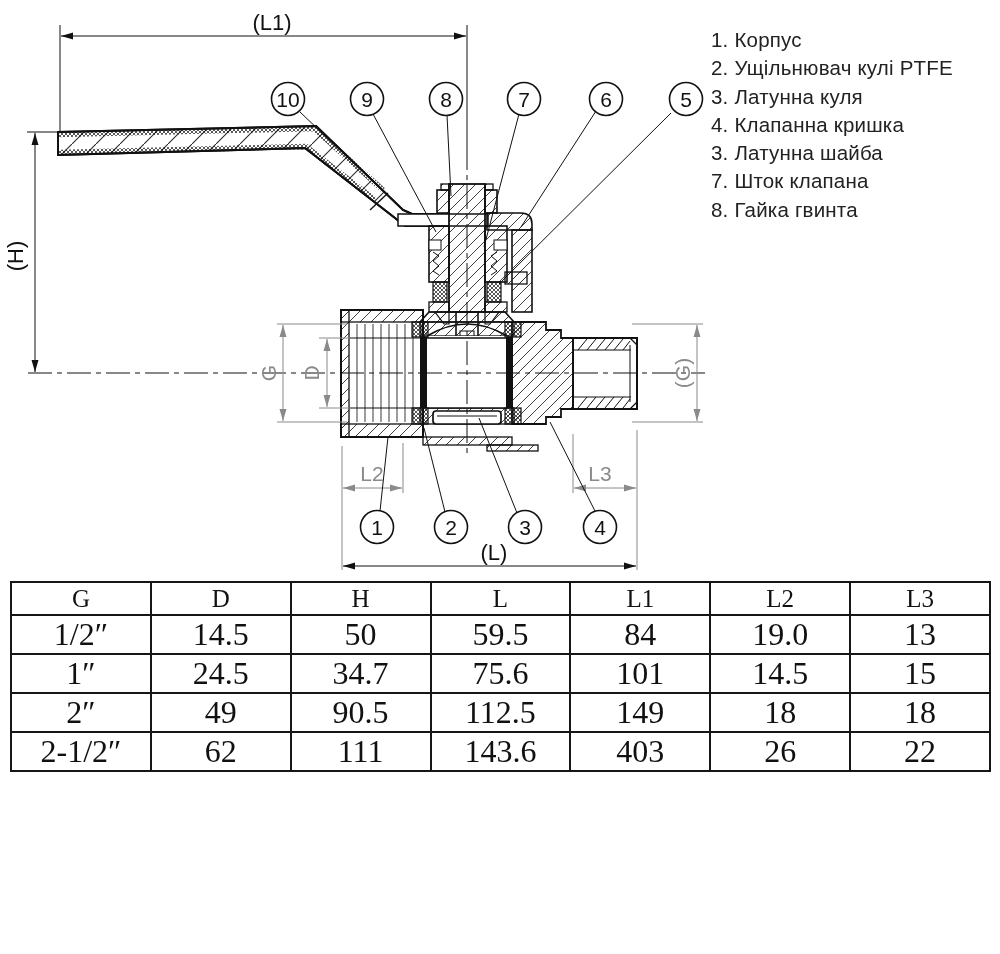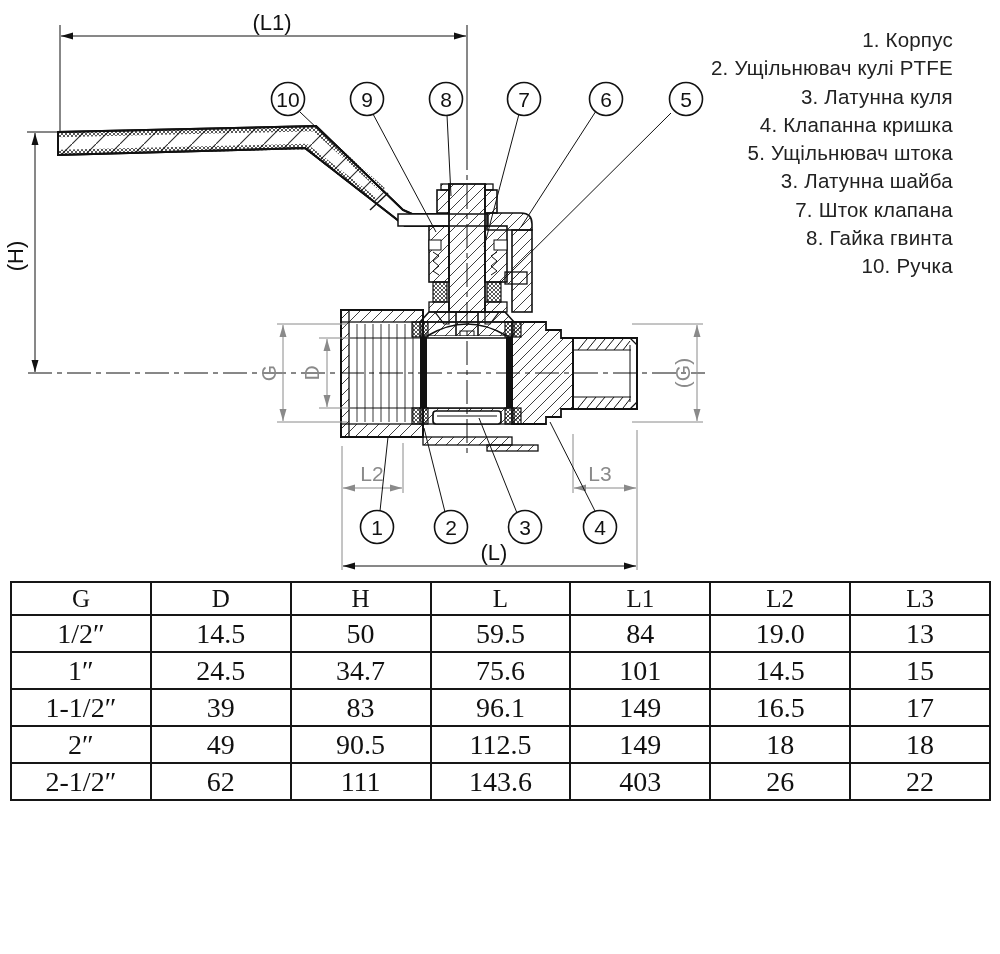--- a/index.html
+++ b/index.html
@@ -1,27 +1,27 @@
 <!DOCTYPE html>
 <html><head>
 <meta charset="utf-8">
 <style>
   html,body{margin:0;padding:0;background:#fff;}
   body{width:1000px;height:954px;position:relative;font-family:"Liberation Sans",sans-serif;}
   .drawing{position:absolute;left:0;top:0;width:1000px;height:578px;}
   
   .legend{position:absolute;left:711px;top:26px;margin:0;padding:0;list-style:none;
-          font-size:20.5px;line-height:28.3px;color:#222;letter-spacing:.2px;text-align:right;}
+          font-size:20.5px;line-height:28.3px;color:#222;letter-spacing:.2px;}
   
   .dims-table{position:absolute;left:10px;top:581px;width:981px;border-collapse:collapse;
               table-layout:fixed;font-family:"Liberation Serif","DejaVu Serif",serif;color:#111;}
   .dims-table td,.dims-table th{border:2px solid #161616;text-align:center;vertical-align:middle;
               padding:0;font-weight:normal;}
   .dims-table thead th{height:31px;font-size:25px;}
-  .dims-table tbody td{height:35px;font-size:28px;}
+  .dims-table tbody td{height:35px;font-size:32px;}
   svg text{font-family:"Liberation Sans",sans-serif;}
   .dimtext{fill:#111;font-size:22px;}
   .dimtext-g{fill:#8a8a8a;font-size:21px;}
   .callout-num{fill:#111;font-size:21px;text-anchor:middle;}
 </style>
 </head>
 <body>
 
 <svg class="drawing" viewBox="0 0 1000 578" xmlns="http://www.w3.org/2000/svg">
   <defs>
@@ -251,25 +251,23 @@
       <text class="callout-num" x="600" y="534.5">4</text>
     </g>
   </g>
 </svg>
 
 <ul class="legend">
   <li>1. Корпус</li>
   <li>2. Ущільнювач кулі PTFE</li>
   <li>3. Латунна куля</li>
   <li>4. Клапанна кришка</li>
-  <li>5. Ущільнювач штока</li>
   <li>3. Латунна шайба</li>
   <li>7. Шток клапана</li>
   <li>8. Гайка гвинта</li>
-  <li>10. Ручка</li>
 </ul>
 
 <table class="dims-table">
   <thead>
     <tr>
       <th>G</th>
       <th>D</th>
       <th>H</th>
       <th>L</th>
       <th>L1</th>
@@ -290,29 +288,20 @@
     <tr>
       <td>1″</td>
       <td>24.5</td>
       <td>34.7</td>
       <td>75.6</td>
       <td>101</td>
       <td>14.5</td>
       <td>15</td>
     </tr>
     <tr>
-      <td>1-1/2″</td>
-      <td>39</td>
-      <td>83</td>
-      <td>96.1</td>
-      <td>149</td>
-      <td>16.5</td>
-      <td>17</td>
-    </tr>
-    <tr>
       <td>2″</td>
       <td>49</td>
       <td>90.5</td>
       <td>112.5</td>
       <td>149</td>
       <td>18</td>
       <td>18</td>
     </tr>
     <tr>
       <td>2-1/2″</td>

